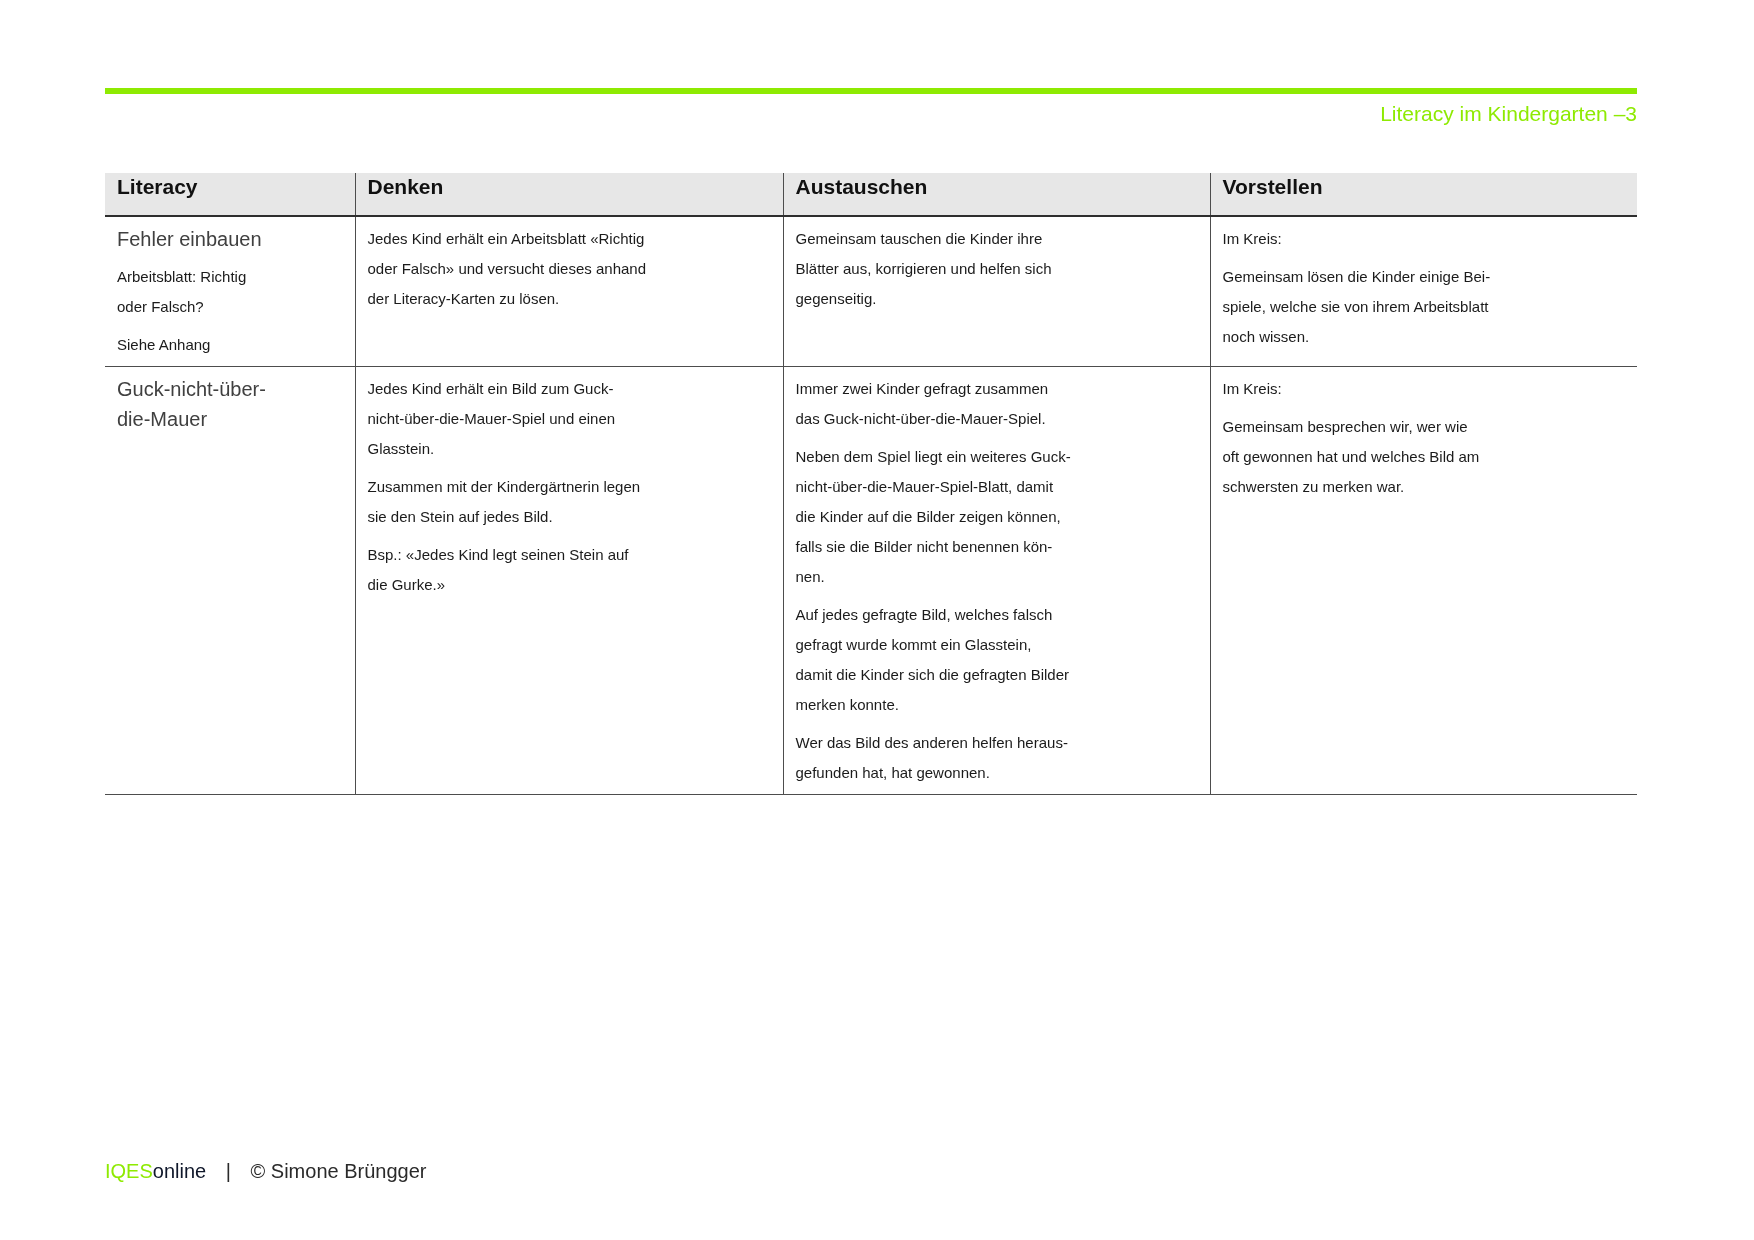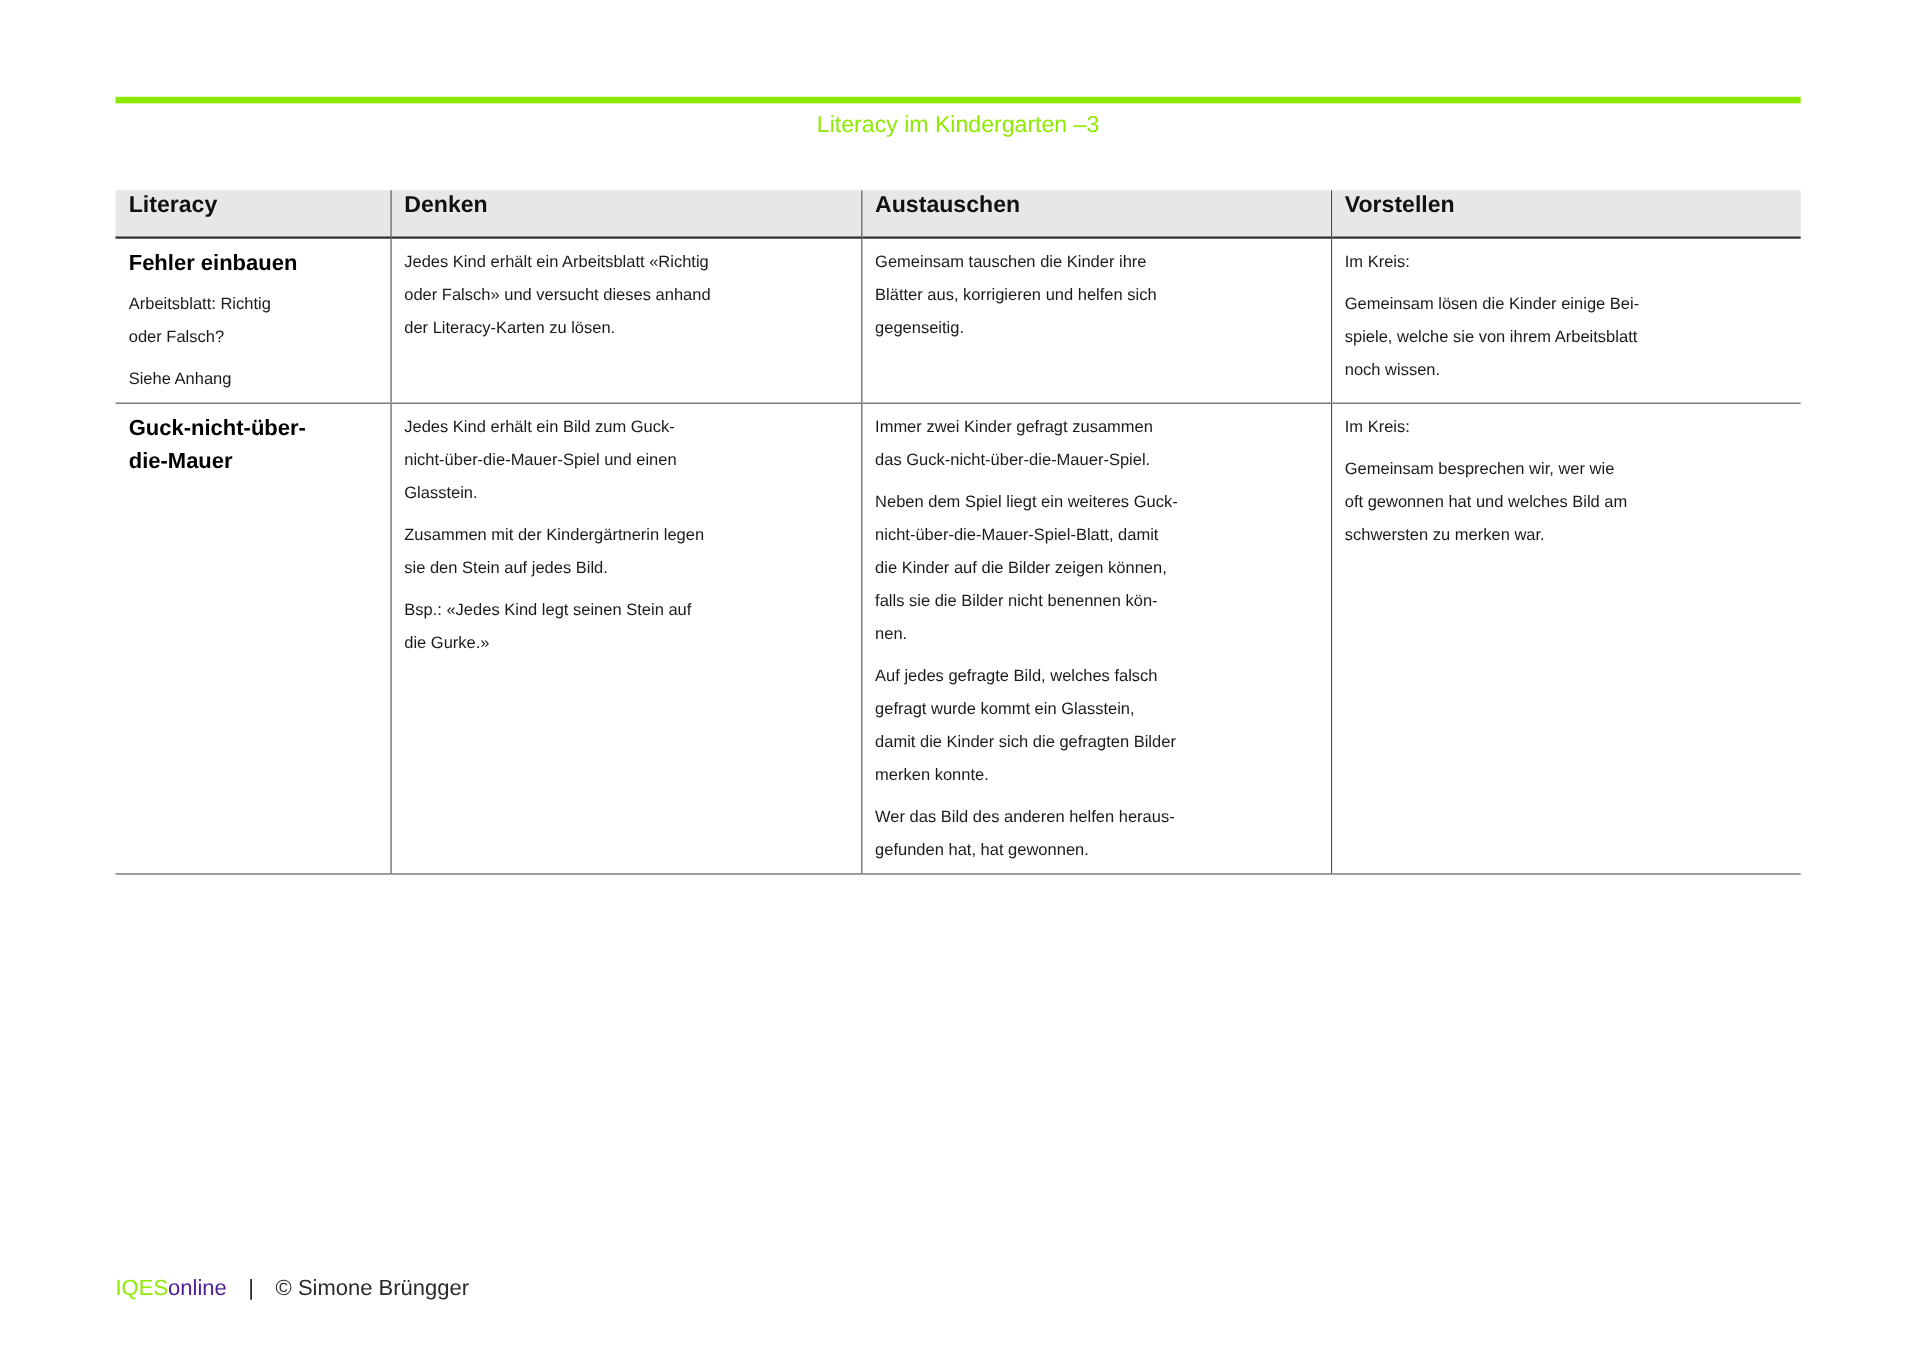--- a/index.html
+++ b/index.html
@@ -15,21 +15,21 @@
     width:1754px;height:1240px;position:relative;overflow:hidden;
     font-family:"Liberation Sans","DejaVu Sans",sans-serif;
     color:var(--text);
   }
   .rule{
     position:absolute;left:105px;top:88px;width:1532px;height:6px;
     background:var(--accent);
   }
   .pagehead{
     position:absolute;left:105px;top:101px;width:1532px;
-    display:flex;justify-content:center;align-items:flex-start;
+    display:flex;justify-content:flex-end;align-items:flex-start;
     font-size:21px;line-height:26px;color:var(--accent);
   }
   .tbl{
     position:absolute;left:105px;top:173px;width:1532px;
     border-collapse:collapse;table-layout:fixed;
   }
   .tbl th{
     background:var(--header-bg);
     border-bottom:2px solid var(--border-strong);
     font-weight:bold;font-size:21px;text-align:left;
@@ -44,29 +44,29 @@
   }
   tr.r1 td{height:138px;}
   tr.r2 td{height:427px;margin-top:20px;}
   .cell-p{
     margin:0 0 8px 0;
     white-space:pre-line;
     font-size:15px;line-height:30px;color:var(--text);
   }
   .cell-p:last-child{margin-bottom:0;}
   .ttl{
-    font-weight:bold;font-size:20px;line-height:30px;color:#000000;
+    font-weight:normal;font-size:20px;line-height:30px;color:#404040;
     white-space:pre-line;margin:0 0 8px 0;
   }
   .footer{
     position:absolute;left:105px;top:1158px;
     font-size:20px;line-height:26px;color:#2A2A2A;
   }
   .brand-green{color:var(--accent);}
-  .brand-dark{color:#4c1d95;}
+  .brand-dark{color:#0f172a;}
   .sep{margin:0 14px;color:#2A2A2A;}
 </style>
 </head>
 <body>
 
 <div class="page">
 
   <div class="rule"></div>
 
   <div class="pagehead">

